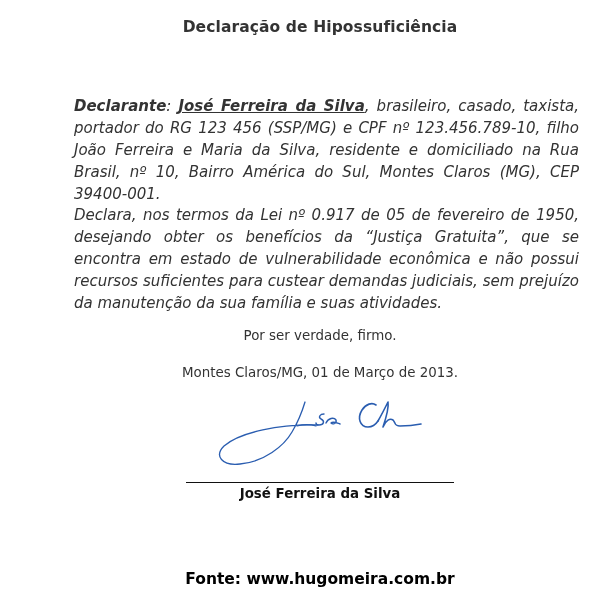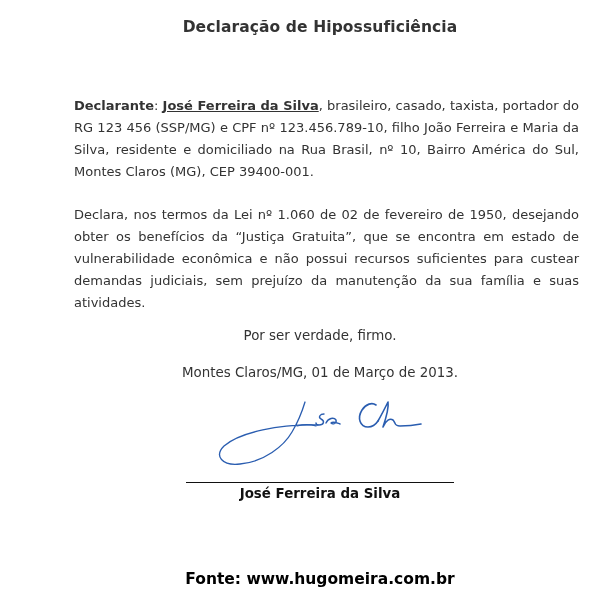--- a/index.html
+++ b/index.html
@@ -23,24 +23,25 @@
       text-align: center;
       font-weight: bold;
       font-size: 15.5px;
       color: #333333;
       letter-spacing: 0.1px;
     }
     .para {
       position: absolute;
       left: 74px;
       width: 505px;
-      font-size: 13px;
+      font-size: 15px;
       line-height: 22px;
       text-align: justify;
       text-align-last: left;
+      font-style: italic;
     }
     .p1 { top: 95px; }
     .p2 { top: 204px; }
     .strong { font-weight: bold; }
     .declarant-name {
       font-weight: bold;
       text-decoration: underline;
     }
     .centered {
       position: absolute;
@@ -89,21 +90,21 @@
   </style>
 </head>
 <body>
 
 <div>
 
   <div class="title">Declaração de Hipossuficiência</div>
 
   <div class="para p1"><span class="strong">Declarante</span><span>: </span><span class="declarant-name">José Ferreira da Silva</span><span>, brasileiro, casado, taxista, portador do RG 123 456 (SSP/MG) e CPF nº 123.456.789-10, filho João Ferreira e Maria da Silva, residente e domiciliado na Rua Brasil, nº 10, Bairro América do Sul, Montes Claros (MG), CEP 39400-001.</span></div>
 
-  <div class="para p2">Declara, nos termos da Lei nº 1.060 de 02 de fevereiro de 1950, desejando obter os benefícios da “Justiça Gratuita”, que se encontra em estado de vulnerabilidade econômica e não possui recursos suficientes para custear demandas judiciais, sem prejuízo da manutenção da sua família e suas atividades.</div>
+  <div class="para p2">Declara, nos termos da Lei nº 0.917 de 05 de fevereiro de 1950, desejando obter os benefícios da “Justiça Gratuita”, que se encontra em estado de vulnerabilidade econômica e não possui recursos suficientes para custear demandas judiciais, sem prejuízo da manutenção da sua família e suas atividades.</div>
 
   <div class="centered closing">Por ser verdade, firmo.</div>
 
   <div class="centered place-date">Montes Claros/MG, 01 de Março de 2013.</div>
 
   <div class="signature">
     <svg width="240" height="85" viewBox="0 0 240 85" xmlns="http://www.w3.org/2000/svg">
       <g fill="none" stroke="#2a5db0" stroke-linecap="round" stroke-linejoin="round">
 
         <path d="M105 12 C102 22 98 32 92 42 C84 56 64 72 40 74 C22 76 14 66 24 56 C40 42 80 34 118 35" stroke-width="1.3"></path>

